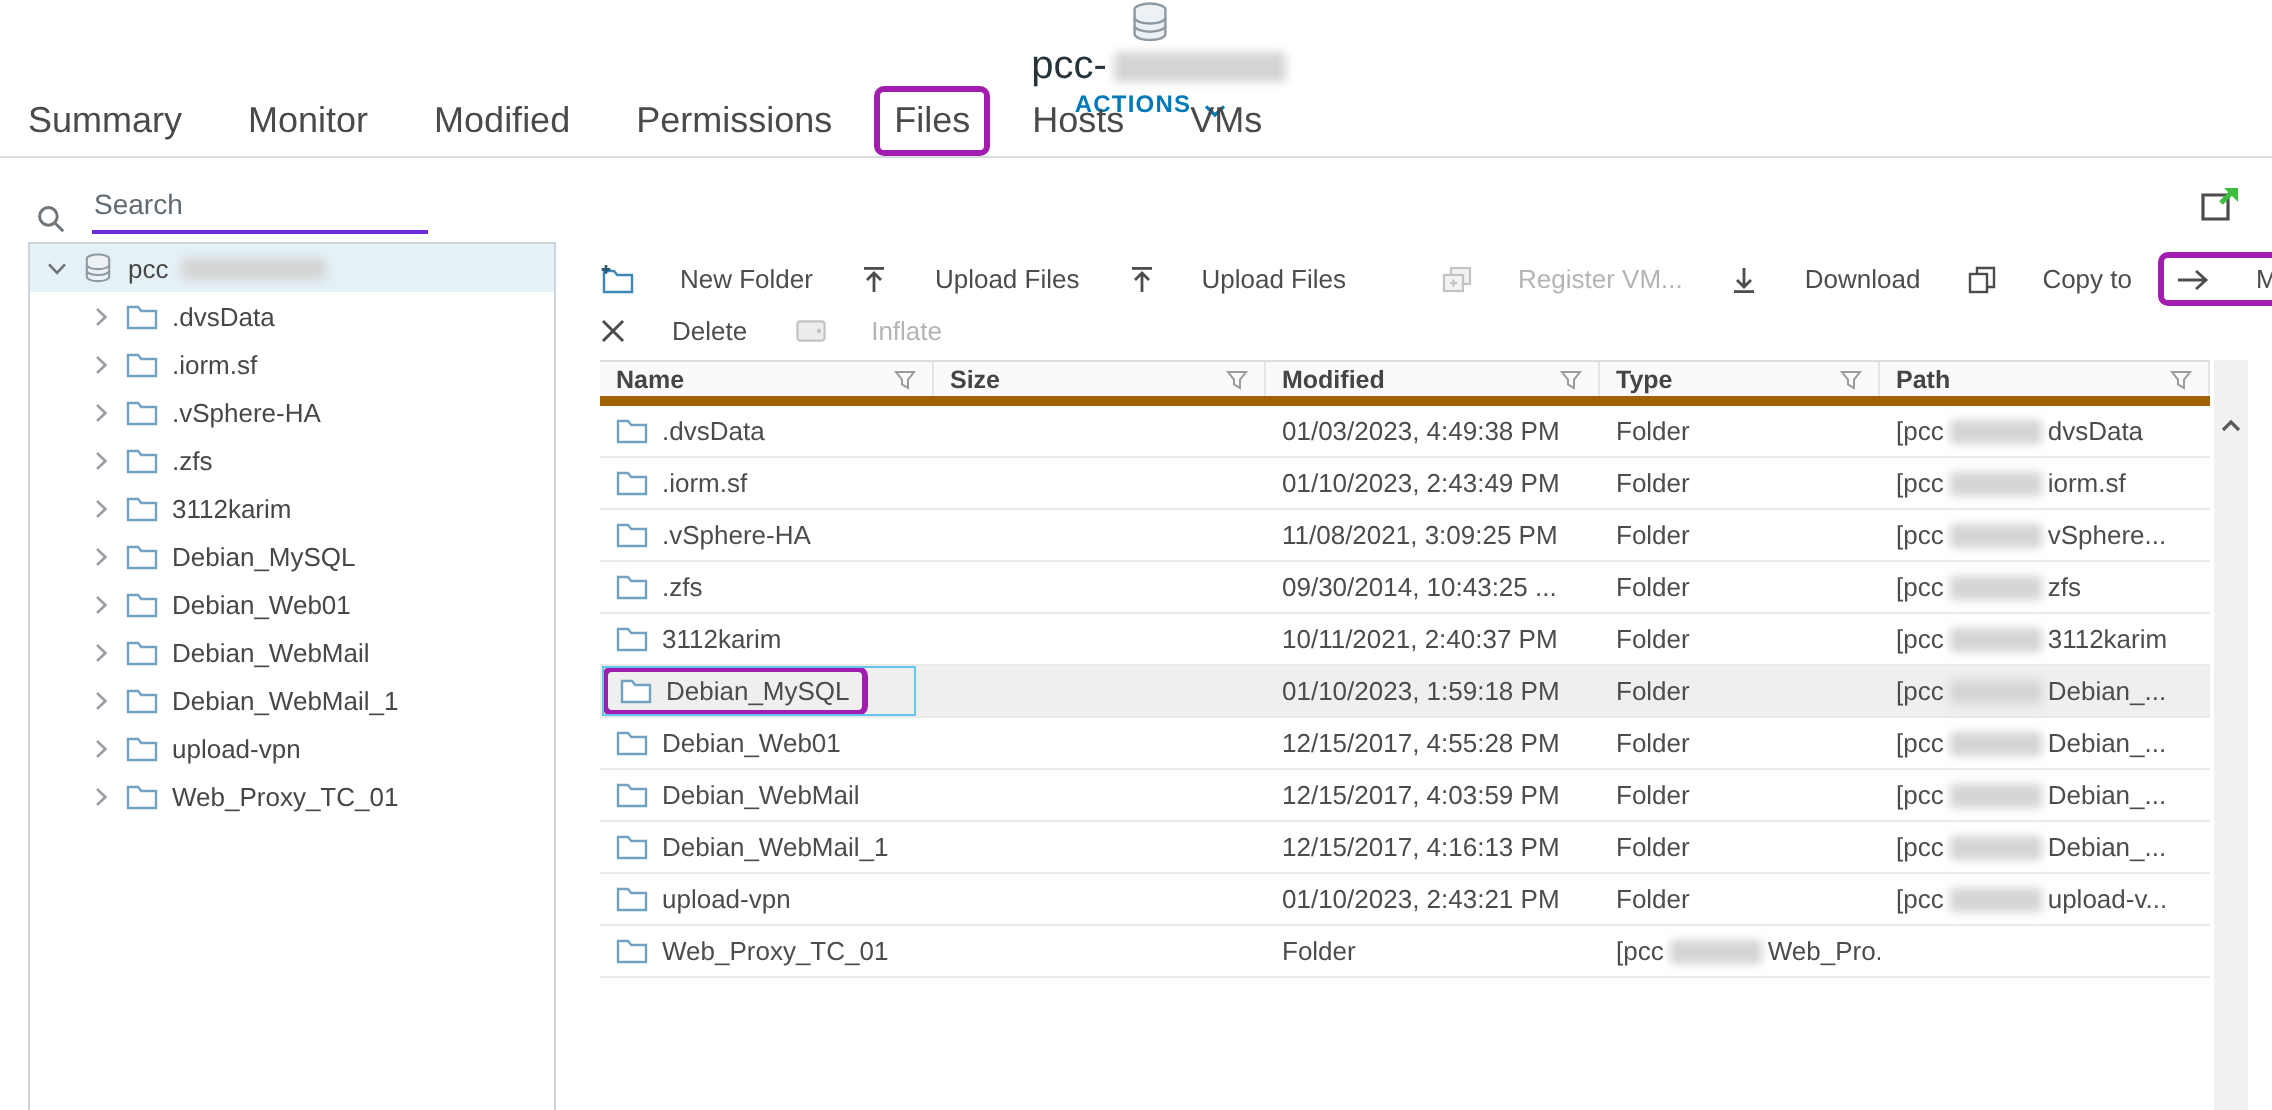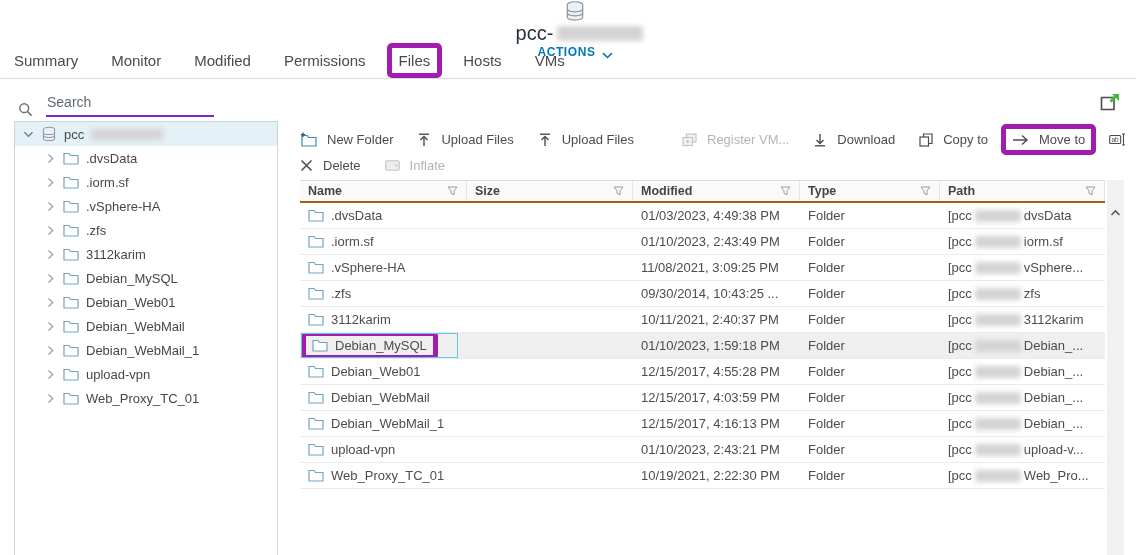--- a/index.html
+++ b/index.html
@@ -17,23 +17,23 @@
   .ds-icon { flex:none; }
   .page-title { font-size:20px; color:#26333B; display:flex; align-items:center; gap:2px; margin-left:9px; }
   .title-blur { width:86px; height:15px; margin-left:2px; }
   .hdr-divider { width:1px; height:22px; background:#CBD0D4; margin:0 16px 0 18px; }
   .actions-btn { color:#0079B8; font-size:12px; font-weight:bold; letter-spacing:.6px;
     display:flex; align-items:flex-end; gap:6px; cursor:pointer; }
 
   
   .tabbar { position:absolute; top:42px; left:0; width:100%; height:37px;
     border-bottom:1px solid #D8DCDF; display:flex; align-items:center;
-    padding-left:14px; gap:33px; font-size:15px; color:#4A4A4A; }
+    padding-left:14px; gap:33px; font-size:18px; color:#4A4A4A; }
   .tab { cursor:pointer; white-space:nowrap; }
-  .ann { border:5px solid #a21caf; border-radius:5px; pointer-events:none; }
+  .ann { border:3px solid #a21caf; border-radius:5px; pointer-events:none; }
   .tab-ann { display:inline-block; padding:4px 7px; margin:0 -12px; }
 
   
   .search-row { position:absolute; top:92px; left:18px; display:flex; align-items:flex-end; gap:13px; }
   .search-input { border:none; border-bottom:2px solid #6d28d9; width:168px; font-size:14px;
     padding:2px 1px 5px; color:#4C4C4C; outline:none; background:transparent;
     font-family:"Liberation Sans", sans-serif; }
   .search-input::placeholder { color:#5F6A72; opacity:1; }
 
   .popout { position:absolute; top:94px; right:16px; cursor:pointer; }
@@ -44,32 +44,32 @@
     font-size:13px; color:#474747; cursor:pointer; padding-left:8px; }
   .tree-root { background:#E4F1F6; }
   .tree-child { padding-left:30px; }
   .tree-blur { width:72px; height:11px; }
   .chev { flex:none; }
 
   
   .toolbar { position:absolute; left:300px; top:127px; width:830px; }
   .tb-row { display:flex; align-items:center; height:25px; gap:24px; }
   .tb-row2 { margin-top:1px;text-align:right; }
-  .tb-btn { display:flex; align-items:center; gap:10px; cursor:pointer;
+  .tb-btn { display:flex; align-items:center; gap:23px; cursor:pointer;
     color:#4C4C4C; white-space:nowrap; }
   .tb-btn.disabled { color:#B4B4B4; cursor:default; }
   .tb-divider { width:1px; height:18px; background:#D4D8DB; }
   .move-ann { display:flex; padding:3px 6px; margin:5px -11px; }
   .move-ann .tb-btn { pointer-events:auto; }
 
   
   .file-table { position:absolute; left:300px; top:180px; width:825px; height:375px; }
   .thead { display:grid; grid-template-columns:167px 166px 167px 140px 165px;
     height:23px; background:#FAFAFA; border-top:1px solid #DADEE1;
-    border-bottom:2px solid #a16207; font-weight:bold; color:#454545; font-size:12.5px; width:805px; }
+    border-bottom:5px solid #a16207; font-weight:bold; color:#454545; font-size:12.5px; width:805px; }
   .th { display:flex; align-items:center; justify-content:space-between;
     padding:0 8px; border-right:1px solid #E4E7E9; cursor:pointer; }
   .tbody { width:805px; }
   .trow { display:grid; grid-template-columns:167px 166px 167px 140px 165px;
     height:26px; border-bottom:1px solid #EAEAEA; align-items:center;
     position:relative; background:#fff; cursor:pointer; }
   .trow.selected { background:#EFEFEF; }
   .cell { padding:0 8px; white-space:nowrap; overflow:hidden; height:100%;
     display:flex; align-items:center; }
   .name-cell { gap:7px; z-index:1; }
@@ -535,21 +535,20 @@
     </div>
 
     <div class="trow">
       <div class="cell name-cell">
         <svg width="16" height="13" viewBox="0 0 16 13">
             <path d="M1 12 V1.5 h5 l1.6 2 H15 V12 z" fill="#fff" stroke="#71A3C1" stroke-width="1.2"></path>
           </svg>
         <span>Web_Proxy_TC_01</span>
       </div>
       <div class="cell"></div>
-      <div class="cell">10/19/2021, 2:22:30 PM</div>
       <div class="cell">Folder</div>
       <div class="cell path-cell">
         <span>[pcc</span>
           <span class="blur path-blur"></span>
           <span>Web_Pro...</span>
       </div>
     </div>
 
   </div>
 

